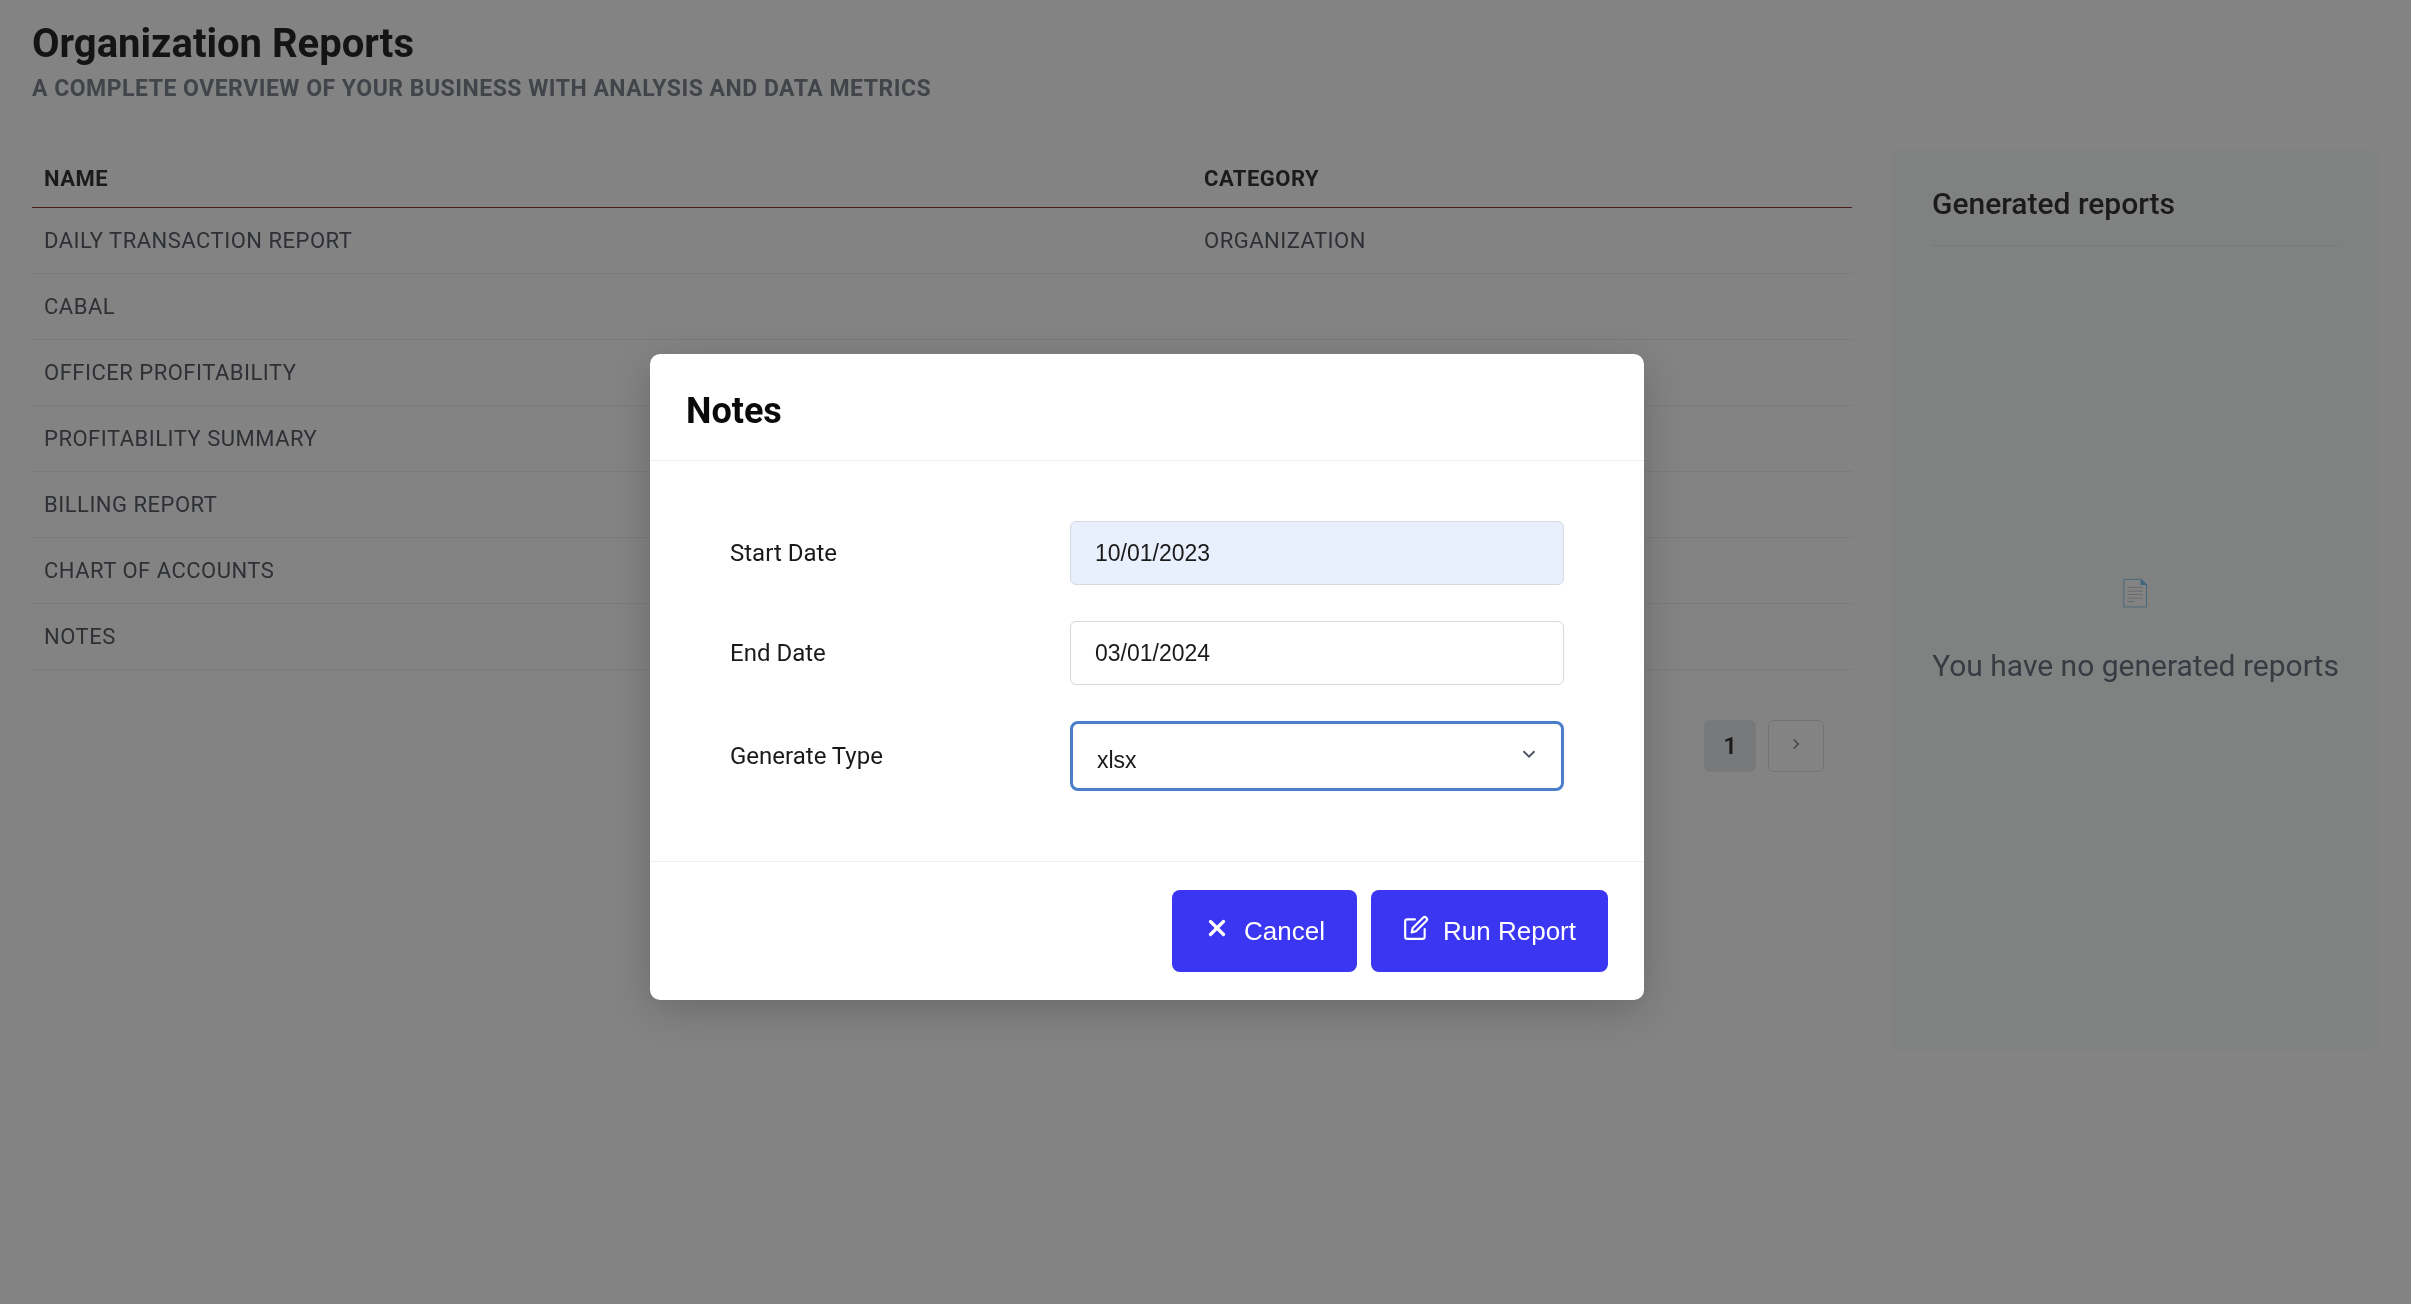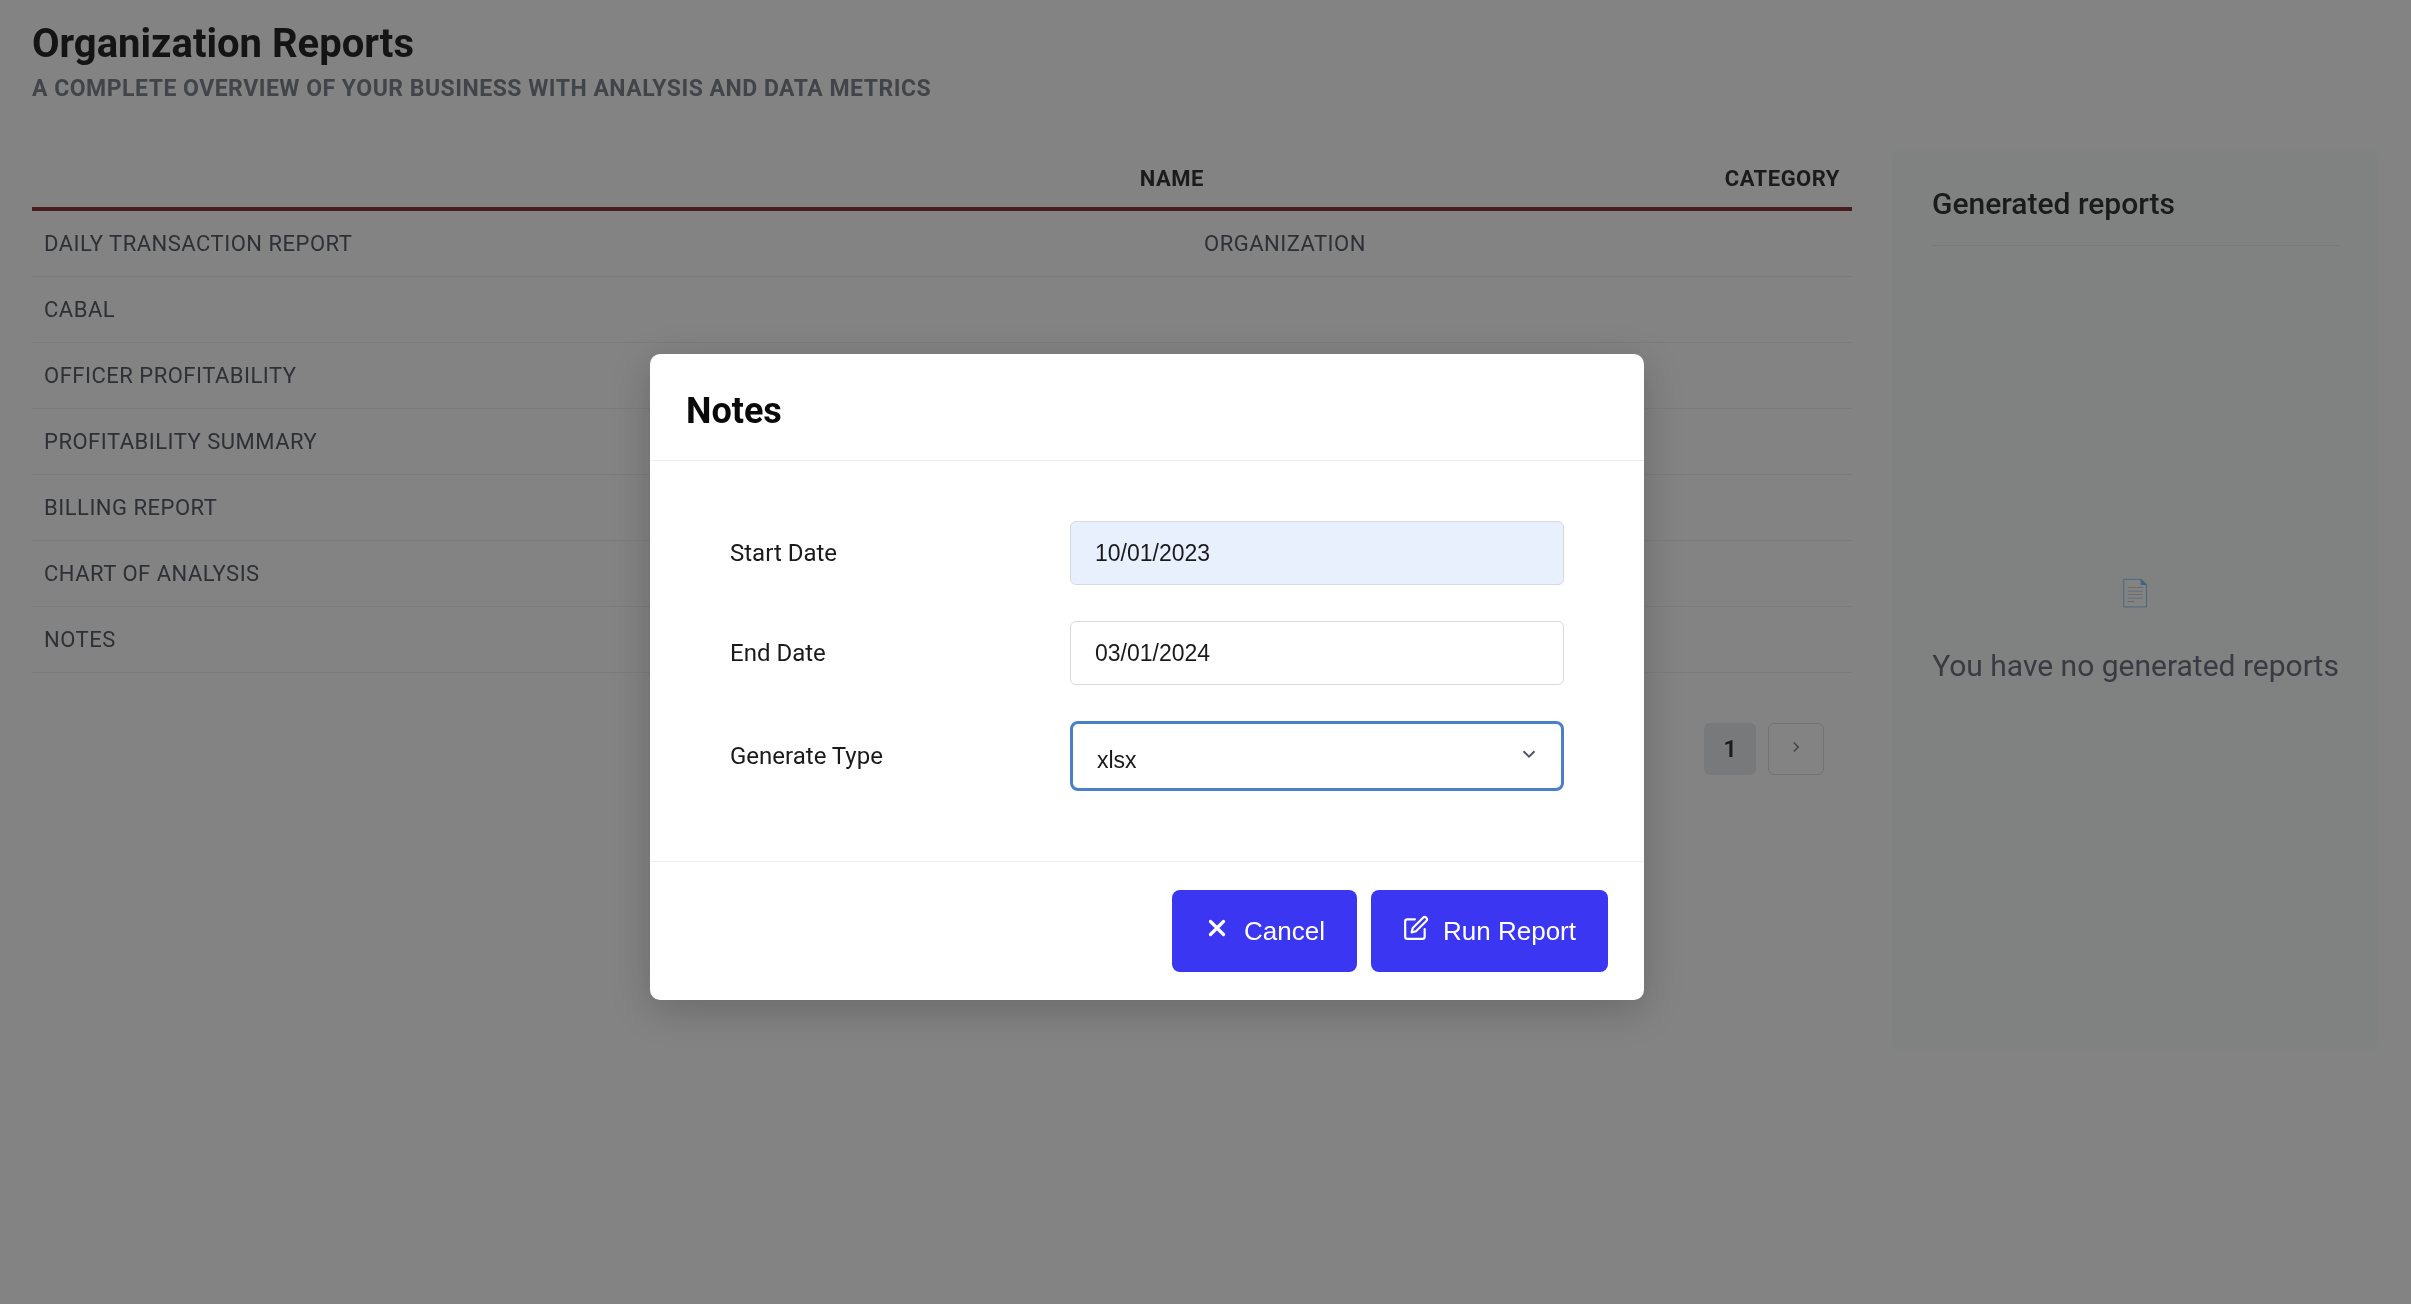--- a/index.html
+++ b/index.html
@@ -35,22 +35,21 @@
     .content-row {
       display: flex;
       gap: 40px;
     }
     .reports-table {
       flex: 0 0 1820px;
     }
     .table-header {
       display: flex;
       padding: 16px 12px;
-      border-bottom: 4px solid #7f1d1d;
-      text-align: right;
+      border-bottom: 1px solid #7f1d1d;
     }
     .col-name {
       flex: 0 0 1160px;
       font-size: 22px;
       font-weight: 700;
       color: #1a1a1a;
       letter-spacing: 0.5px;
     }
     .col-category {
       flex: 1;
@@ -277,21 +276,21 @@
       </div>
       <div class="table-row">
         <div class="col-name">PROFITABILITY SUMMARY</div>
         <div class="col-category"></div>
       </div>
       <div class="table-row">
         <div class="col-name">BILLING REPORT</div>
         <div class="col-category"></div>
       </div>
       <div class="table-row">
-        <div class="col-name">CHART OF ANALYSIS</div>
+        <div class="col-name">CHART OF ACCOUNTS</div>
         <div class="col-category"></div>
       </div>
       <div class="table-row">
         <div class="col-name">NOTES</div>
         <div class="col-category"></div>
       </div>
 
       <div class="pagination">
         <div class="page-number">1</div>
         <div class="page-next">

